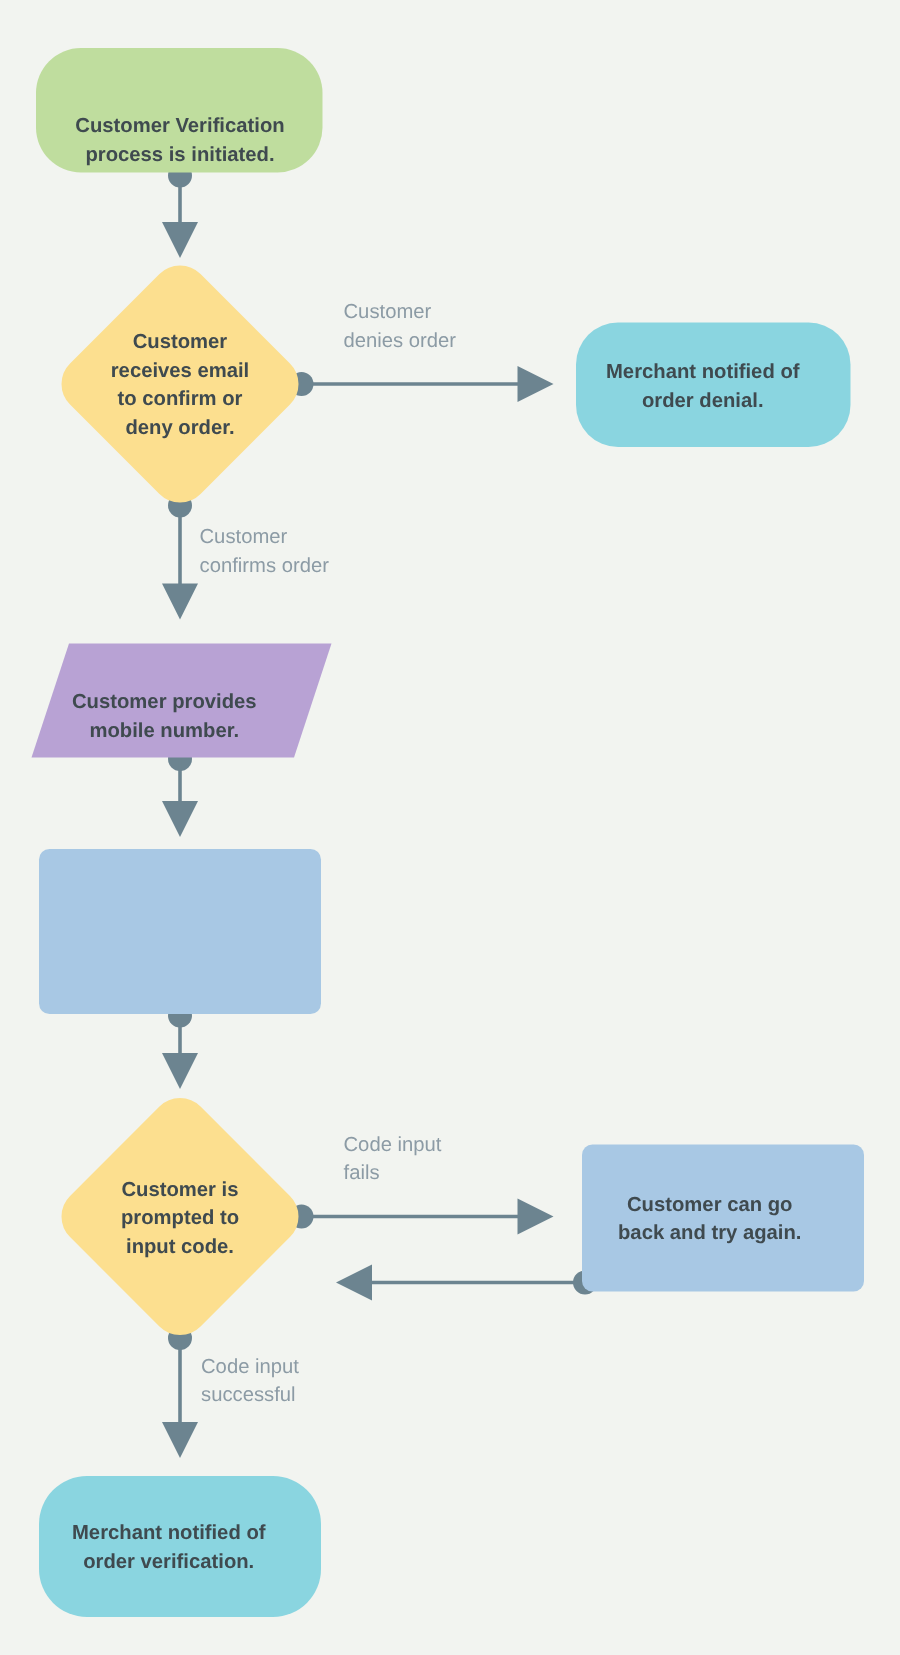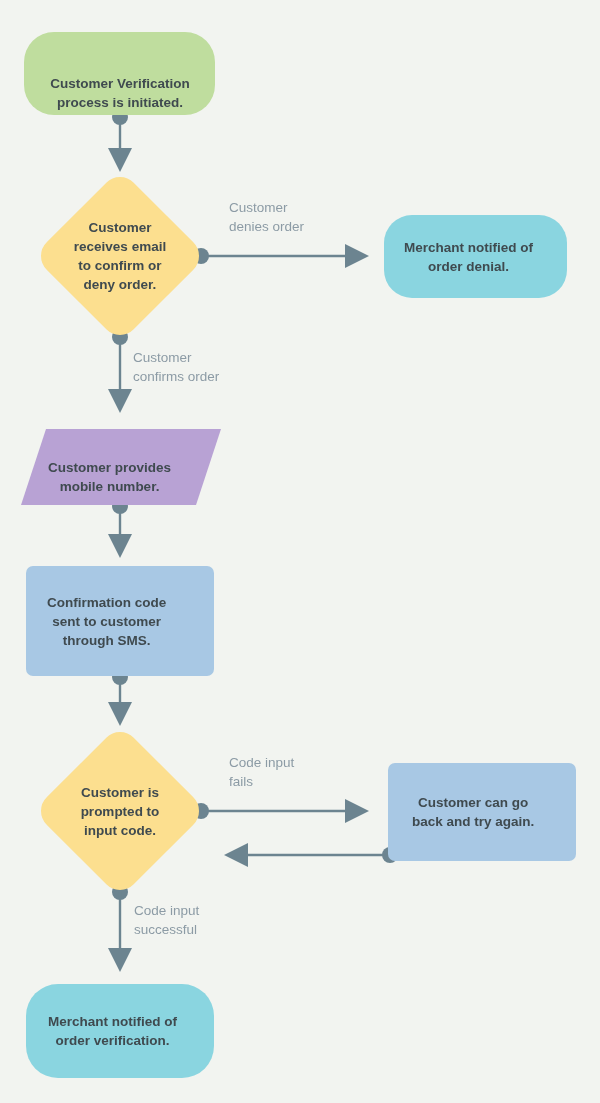--- a/index.html
+++ b/index.html
@@ -143,23 +143,20 @@
 receives email
 to confirm or
 deny order.</div>
 
   <div class="node-label left" style="left:404px; top:215px; width:155px; height:83px;">Merchant notified of
 order denial.</div>
 
   <div class="node-label left" style="left:48px; top:429px; width:165px; height:96px;">Customer provides
 mobile number.</div>
 
-  <div class="node-label left" style="left:47px; top:566px; width:160px; height:110px;">Confirmation code
-sent to customer
-through SMS.</div>
 
   <div class="node-label left" style="left:412px; top:763px; width:160px; height:98px;">Customer can go
 back and try again.</div>
 
   <div class="node-label center" style="left:53px; top:732px; width:134px; height:158px;">Customer is
 prompted to
 input code.</div>
 
   <div class="node-label left" style="left:48px; top:984px; width:160px; height:94px;">Merchant notified of
 order verification.</div>

